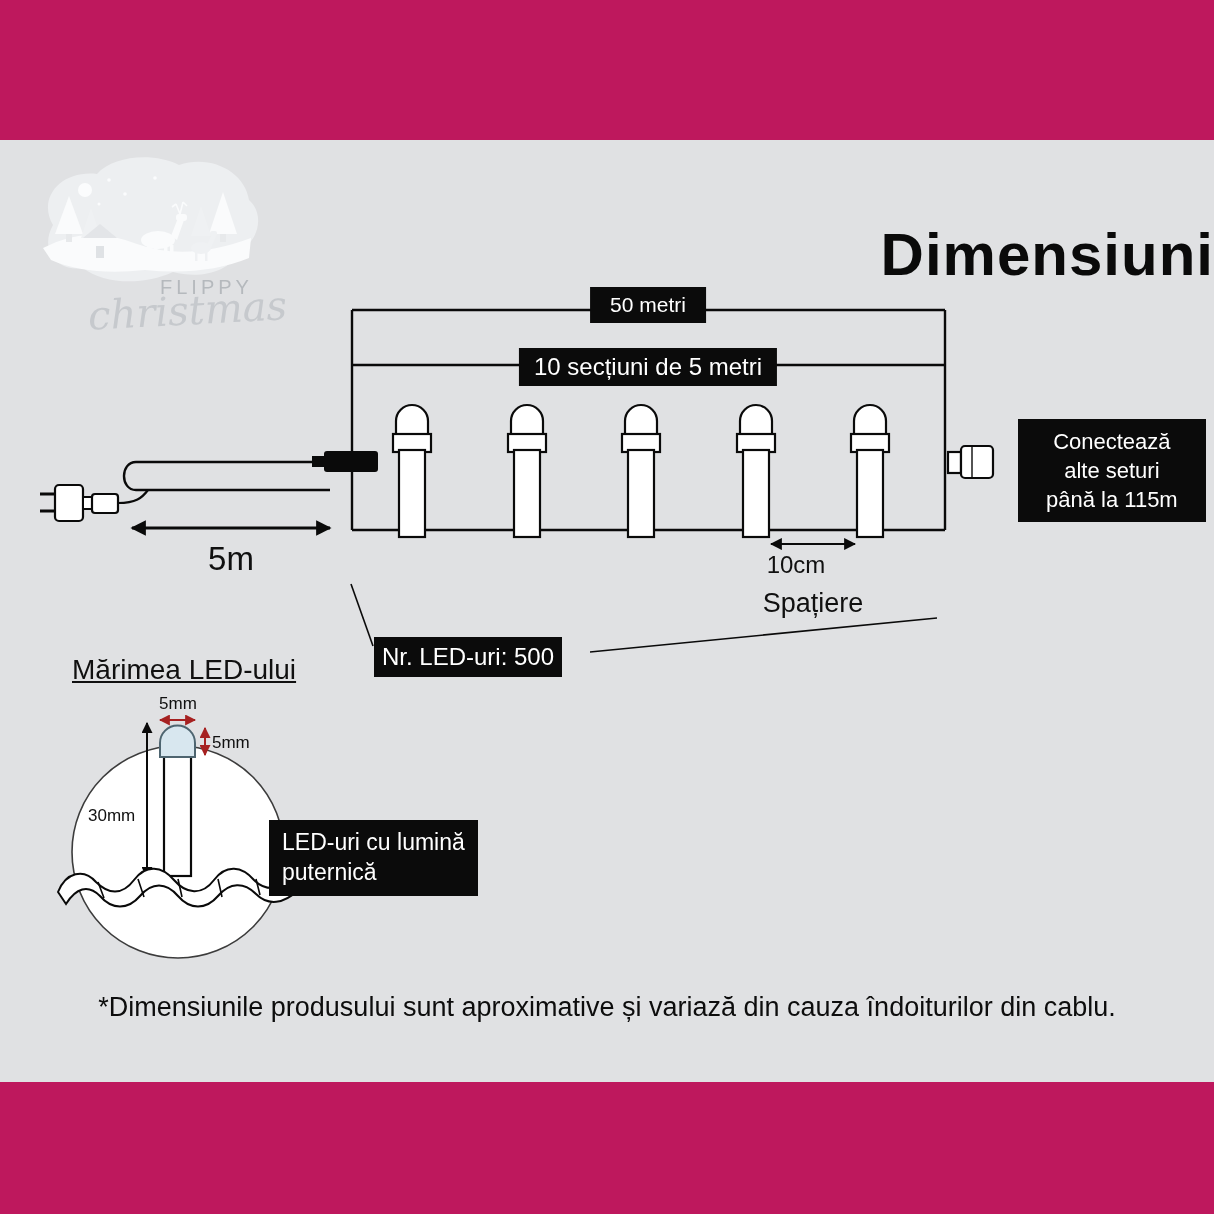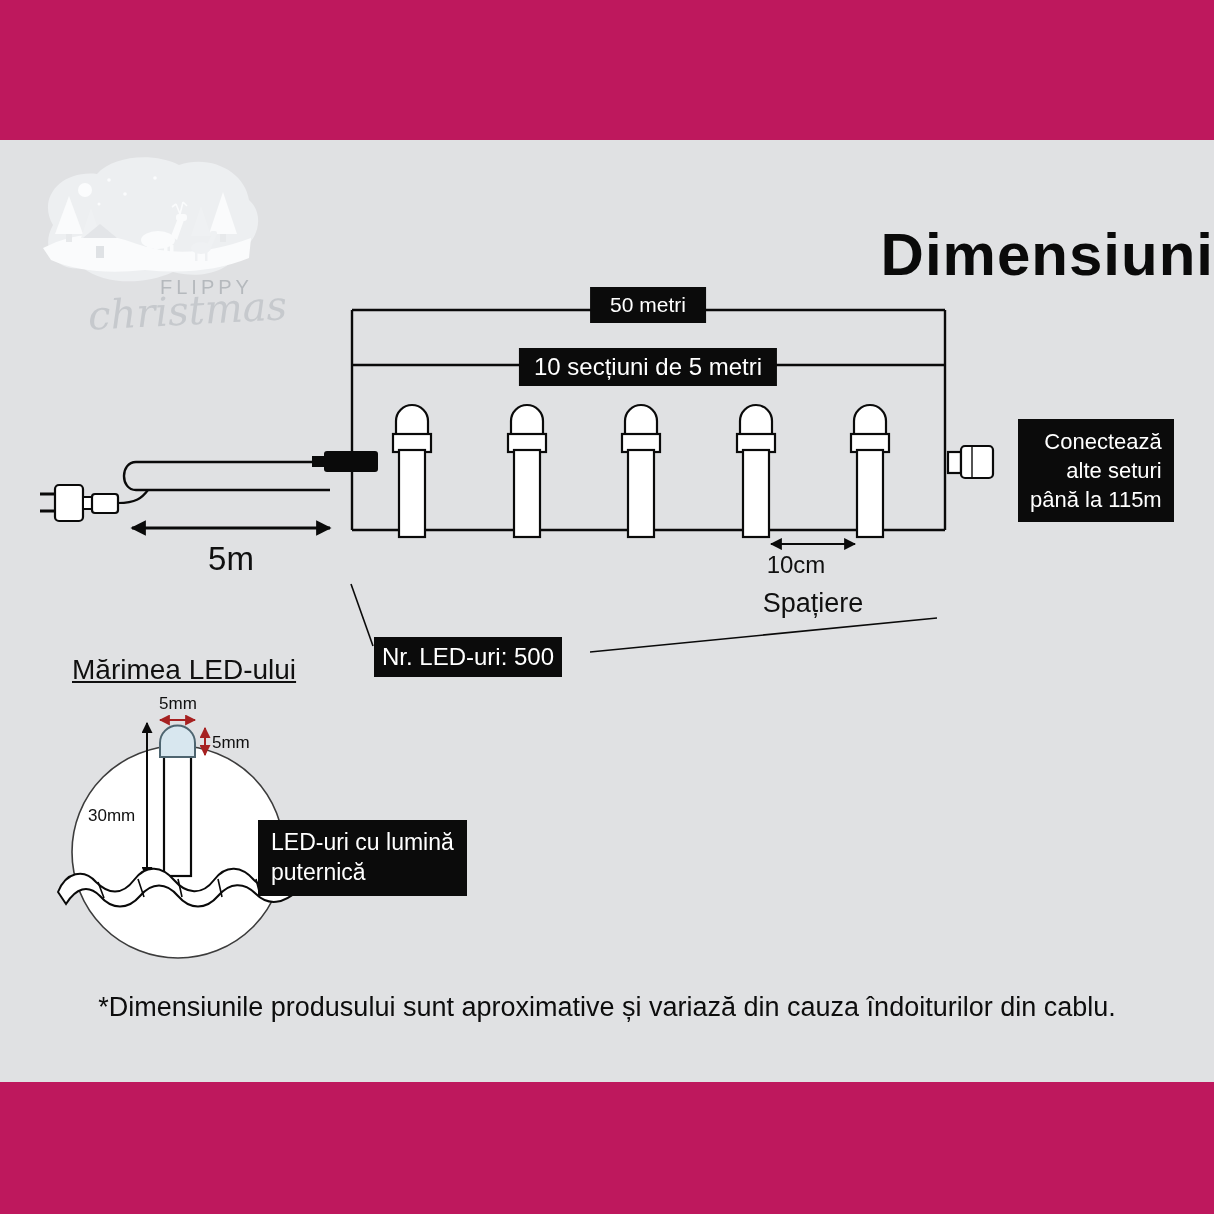--- a/index.html
+++ b/index.html
@@ -6,24 +6,24 @@
   .canvas{position:relative;width:1214px;height:1214px;background:#be185d;
           font-family:"Liberation Sans", sans-serif;color:#101010;overflow:hidden;}
   .band{position:absolute;left:0;width:100%;}
   .band.mid{top:140px;height:942px;background:#e0e1e3;}
   .title{position:absolute;top:180px;left:0;width:100%;text-align:right;
          font-size:60px;font-weight:700;letter-spacing:1px;color:#0a0a0a;}
   .diagram-svg{position:absolute;left:0;top:0;width:1214px;height:1214px;pointer-events:none;}
   .black-box{position:absolute;background:#0b0b0b;color:#ffffff;white-space:nowrap;}
   .bb-50m{left:648px;top:287px;transform:translateX(-50%);font-size:21px;padding:6px 20px;}
   .bb-sections{left:648px;top:348px;transform:translateX(-50%);font-size:24px;padding:5px 15px;}
-  .bb-connect{left:1018px;top:419px;font-size:22px;padding:8px 12px;line-height:1.32;
-              white-space:pre-line;text-align:right;}
+  .bb-connect{left:1018px;top:419px;font-size:22px;padding:8px 28px;line-height:1.32;
+              white-space:pre-line;text-align:center;}
   .bb-ledcount{left:374px;top:637px;font-size:24px;padding:6px 8px;}
-  .bb-callout{left:258px;top:820px;font-size:23px;padding:8px 13px;line-height:1.3;
+  .bb-callout{left:269px;top:820px;font-size:23px;padding:8px 13px;line-height:1.3;
               white-space:pre-line;text-align:left;}
   .t-3m{position:absolute;left:231px;top:540px;transform:translateX(-50%);font-size:33px;}
   .t-10cm{position:absolute;left:796px;top:551px;transform:translateX(-50%);font-size:24px;}
   .t-spatiere{position:absolute;left:813px;top:588px;transform:translateX(-50%);font-size:27px;}
   .t-marimea{position:absolute;left:72px;top:654px;font-size:28px;text-decoration:underline;}
   .t-5mm-top{position:absolute;left:178px;top:694px;transform:translateX(-50%);font-size:17px;}
   .t-5mm-right{position:absolute;left:212px;top:733px;font-size:17px;}
   .t-30mm{position:absolute;left:88px;top:806px;font-size:17px;}
   .footnote{position:absolute;left:0;top:992px;width:100%;text-align:center;font-size:27px;color:#0d0d0d;}
   .logo-scene{position:absolute;left:25px;top:150px;width:245px;height:145px;}

